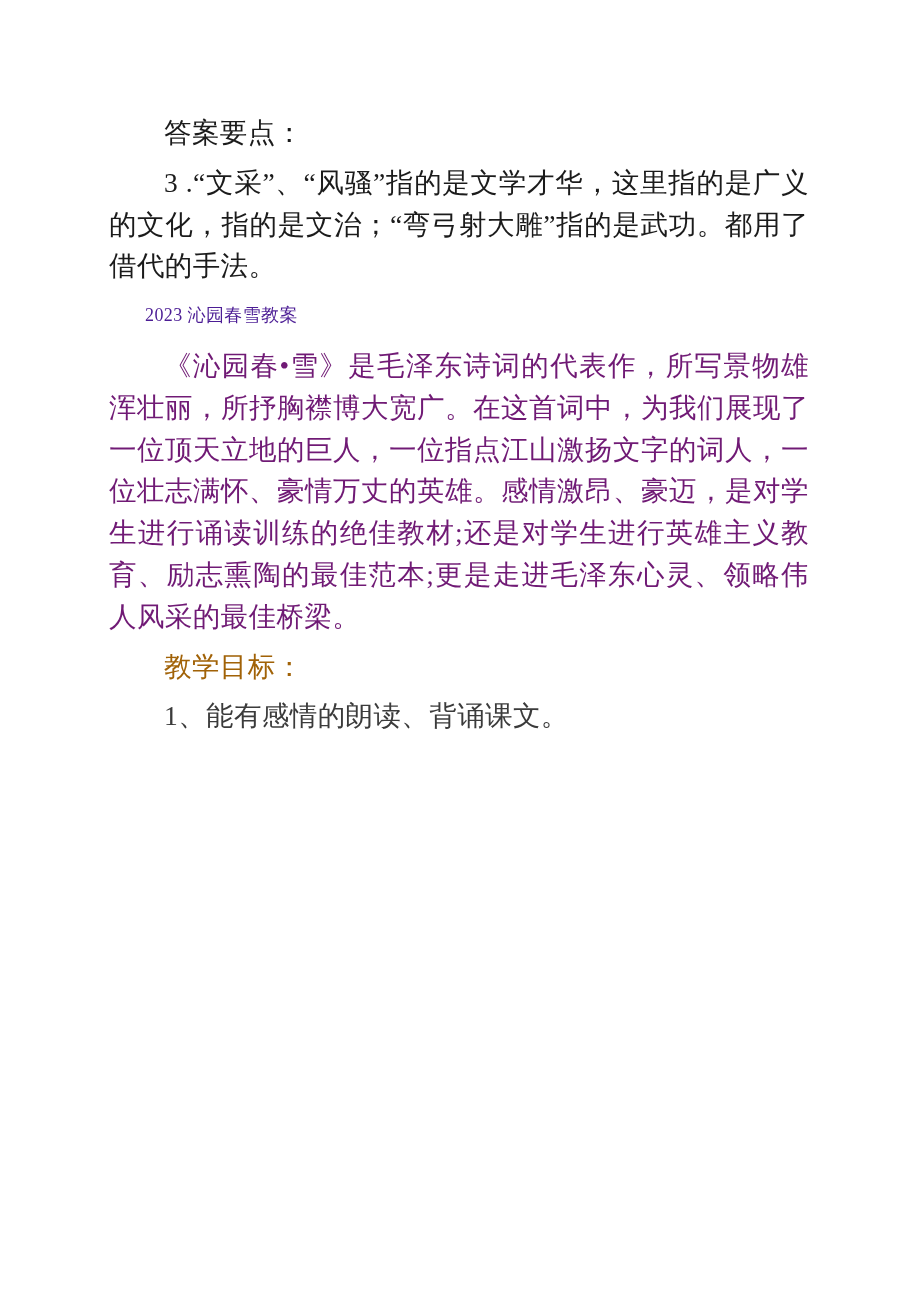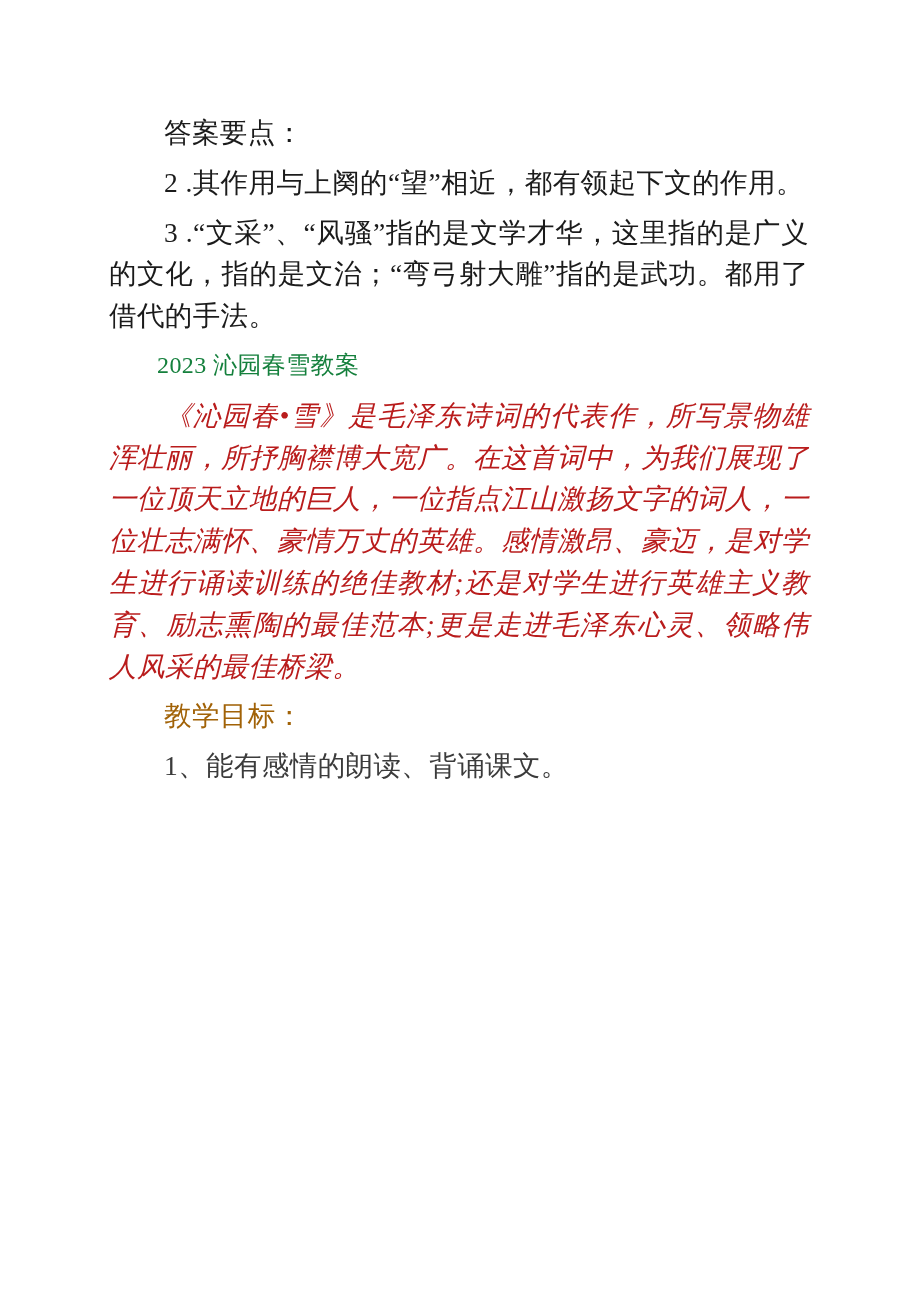--- a/index.html
+++ b/index.html
@@ -36,42 +36,41 @@
     text-indent: 2em;
     letter-spacing: 0.4px;
     word-break: break-all;
     -webkit-font-smoothing: antialiased;
   }
   .para.j-left {
     text-align-last: left;
   }
   
   .para.subhead {
-    font-size: 24px;
+    font-size: 18px;
     line-height: 41.8px;
     text-indent: 2em;
     text-align: center;
     text-align-last: left;
-    color: #15803d;
+    color: #4c1d95;
   }
   
-  .para.faded-1 { color: #b91c1c; font-style: italic; }
+  .para.faded-1 { color: #701a75; }
   .para.faded-2 { color: #a16207; }
   .para.faded-3 { color: #3b3b3b; }
 </style>
 </head>
 <body>
 
 <div class="page">
   <div class="doc-body">
 
     <p class="para j-left">答案要点：</p>
 
 
-    <p class="para j-left">2 .其作用与上阕的“望”相近，都有领起下文的作用。</p>
 
     <p class="para j-left">3 .“文采”、“风骚”指的是文学才华，这里指的是广义的文化，指的是文治；“弯弓射大雕”指的是武功。都用了借代的手法。</p>
 
 
 
     <p class="para subhead">2023 沁园春雪教案</p>
 
 
     <p class="para j-left faded-1">《沁园春•雪》是毛泽东诗词的代表作，所写景物雄浑壮丽，所抒胸襟博大宽广。在这首词中，为我们展现了一位顶天立地的巨人，一位指点江山激扬文字的词人，一位壮志满怀、豪情万丈的英雄。感情激昂、豪迈，是对学生进行诵读训练的绝佳教材;还是对学生进行英雄主义教育、励志熏陶的最佳范本;更是走进毛泽东心灵、领略伟人风采的最佳桥梁。</p>
 

